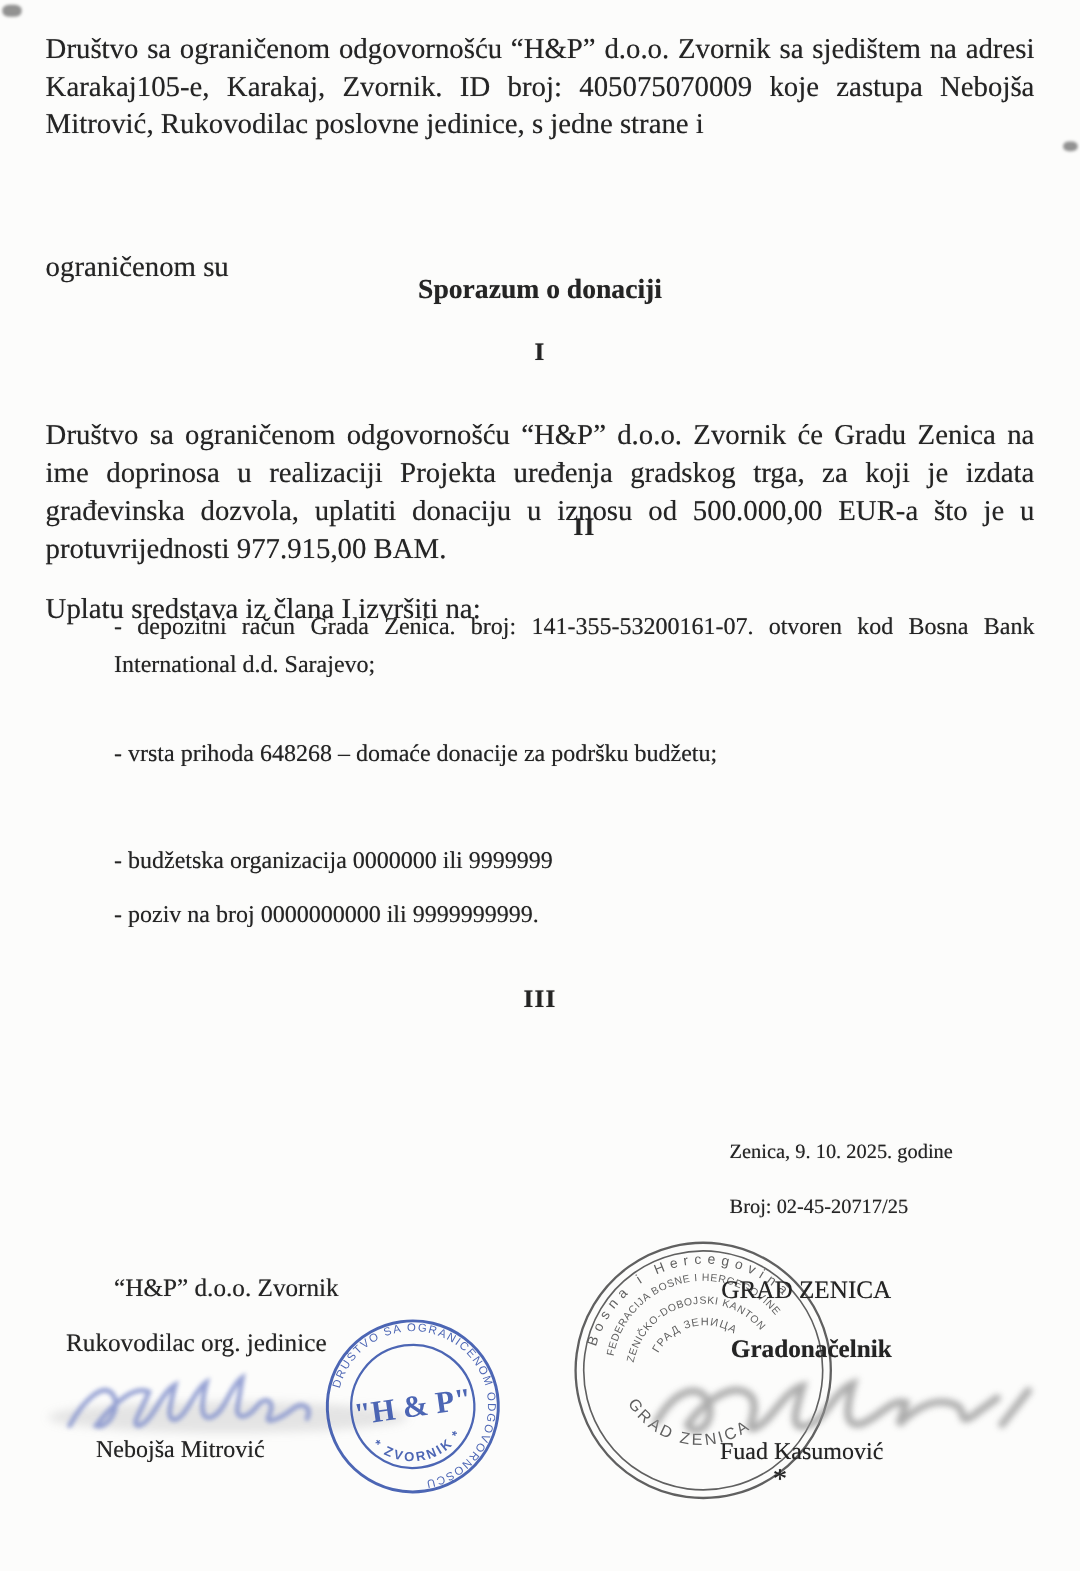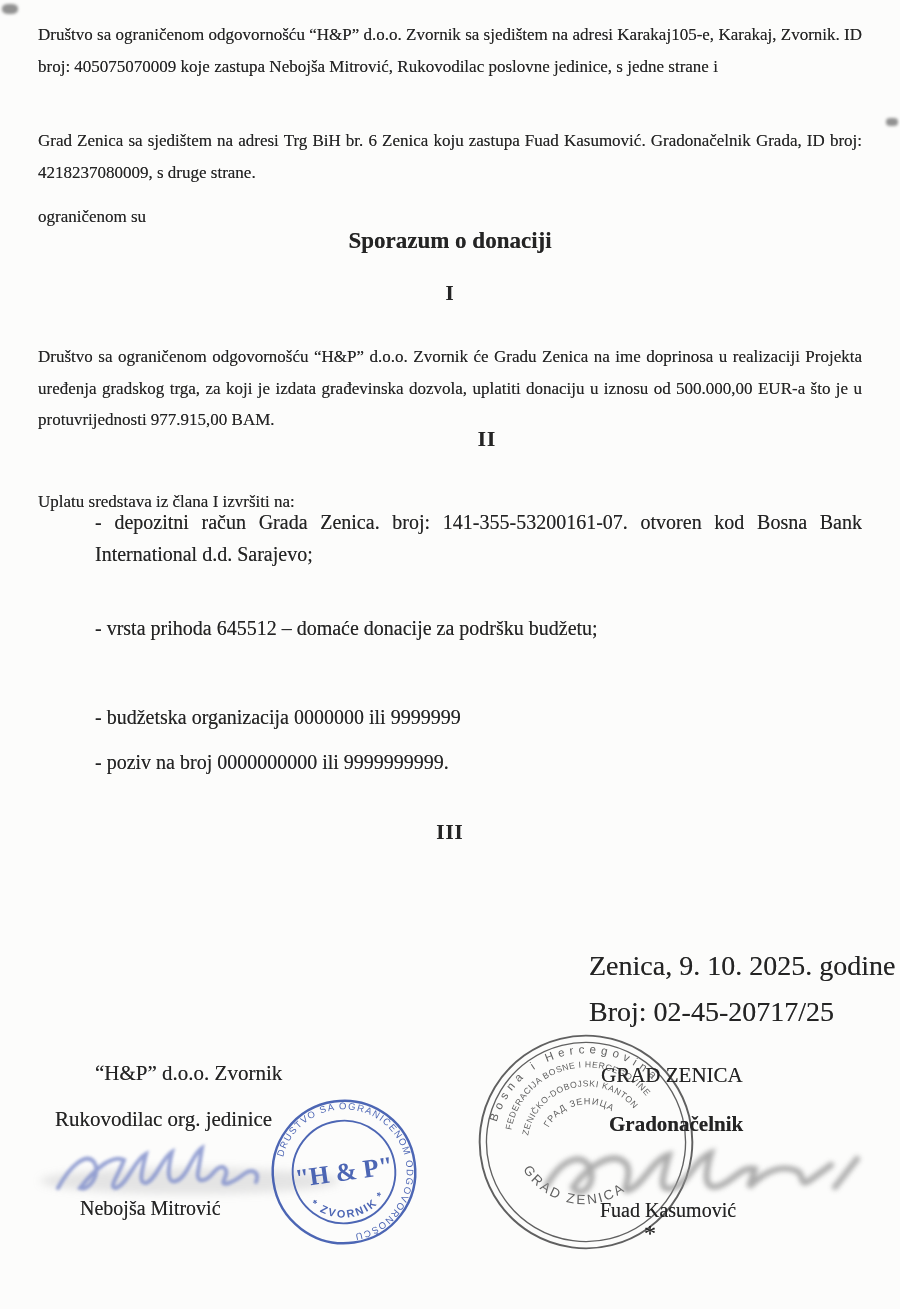--- a/index.html
+++ b/index.html
@@ -10,21 +10,21 @@
     margin: 0 auto;
     background: #fcfcfb;
     overflow: hidden;
     font-family: "Liberation Serif", "DejaVu Serif", serif;
     color: #242424;
   }
   .txt {
     position: absolute;
     left: 38px;
     width: 824px;
-    font-size: 17px;
+    font-size: 24px;
     line-height: 31.5px;
     text-align: justify;
     text-shadow: 0 0 0.6px rgba(30,30,30,0.55);
   }
   .txt.short { text-align: left; }
   .center {
     position: absolute;
     left: 0;
     width: 900px;
     text-align: center;
@@ -36,22 +36,22 @@
     position: absolute;
     left: 95px;
     width: 767px;
     font-size: 20px;
     line-height: 31.5px;
     text-align: justify;
     text-shadow: 0 0 0.6px rgba(30,30,30,0.55);
   }
   .meta-line {
     position: absolute;
-    left: 589px;
-    font-size: 28px;
+    left: 608px;
+    font-size: 17px;
     text-shadow: 0 0 0.6px rgba(30,30,30,0.55);
   }
   .sig-line {
     position: absolute;
     font-size: 21px;
     text-shadow: 0 0 0.6px rgba(30,30,30,0.55);
     white-space: nowrap;
   }
   .sig-name { font-weight: normal; font-size: 20px; }
   .stamp { position: absolute; }
@@ -72,32 +72,31 @@
 </style>
 </head>
 <body>
 
 <div class="page">
 
   <div class="speck" style="left:2px; top:4px; width:16px; height:10px;"></div>
   <div class="speck" style="left:886px; top:118px; width:12px; height:8px;"></div>
 
   <p class="txt" style="top:2px;">Društvo sa ograničenom odgovornošću “H&amp;P” d.o.o. Zvornik sa sjedištem na adresi Karakaj105-e, Karakaj, Zvornik. ID broj: 405075070009 koje zastupa Nebojša Mitrović, Rukovodilac poslovne jedinice, s jedne strane i</p>
-  <p class="txt" style="top:108px;">Grad Zenica sa sjedištem na adresi Trg BiH br. 6 Zenica koju zastupa Fuad Kasumović. Gradonačelnik Grada, ID broj: 4218237080009, s druge strane.</p>
   <p class="txt short" style="top:184px;">ograničenom su</p>
 
   <div class="center doc-title" style="top:228px;">Sporazum o donaciji</div>
 
   <div class="center art-num" style="top:281px;">I</div>
   <p class="txt" style="top:324px;">Društvo sa ograničenom odgovornošću “H&amp;P” d.o.o. Zvornik će Gradu Zenica na ime doprinosa u realizaciji Projekta uređenja gradskog trga, za koji je izdata građevinska dozvola, uplatiti donaciju u iznosu od 500.000,00 EUR-a što je u protuvrijednosti 977.915,00 BAM.</p>
 
   <div class="center art-num" style="top:427px;padding-left:37px;">II</div>
   <p class="txt short" style="top:469px;">Uplatu sredstava iz člana I izvršiti na:</p>
   <p class="indent-item" style="top:487px;">- depozitni račun Grada Zenica. broj: 141-355-53200161-07. otvoren kod Bosna Bank International d.d. Sarajevo;</p>
-  <p class="indent-item" style="top:593px;">- vrsta prihoda 645512 – domaće donacije za podršku budžetu;</p>
+  <p class="indent-item" style="top:593px;">- vrsta prihoda 648268 – domaće donacije za podršku budžetu;</p>
   <p class="indent-item" style="top:682px;">- budžetska organizacija 0000000 ili 9999999</p>
   <p class="indent-item" style="top:727px;">- poziv na broj 0000000000 ili 9999999999.</p>
 
   <div class="center art-num" style="top:820px;">III</div>
 
   <div class="meta-line" style="top:950px;">Zenica, 9. 10. 2025. godine</div>
   <div class="meta-line" style="top:996px;">Broj: 02-45-20717/25</div>
 
   <div class="stamp" style="left:470px; top:1026px; opacity:0.88;">
     <svg width="232" height="232" viewBox="0 0 240 240">

